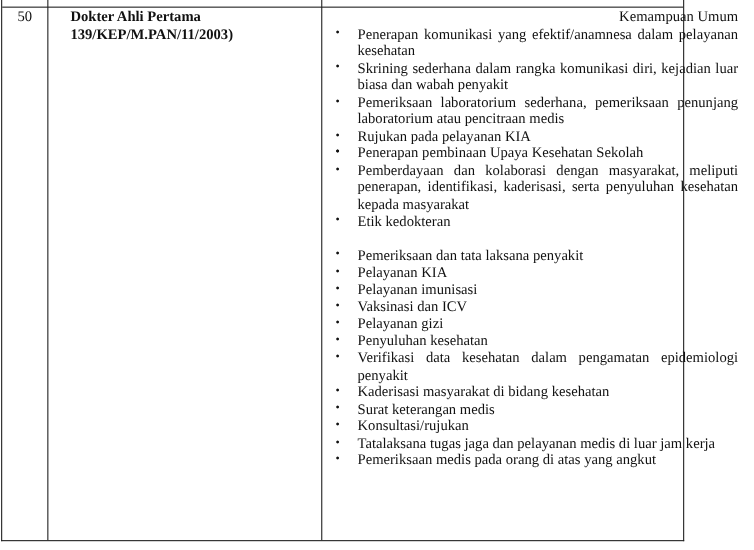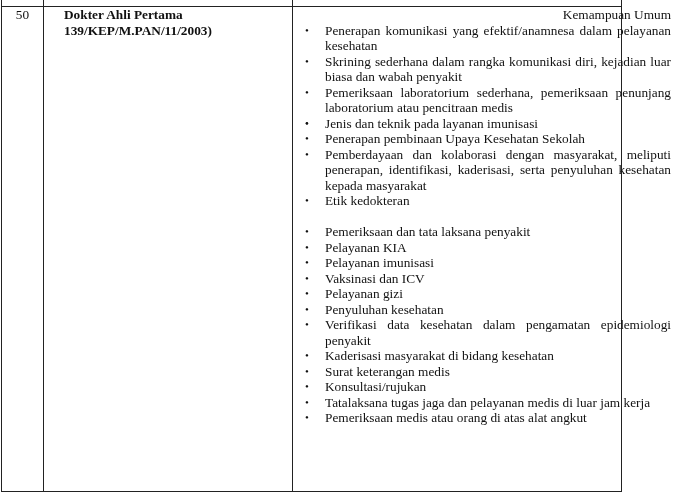--- a/index.html
+++ b/index.html
@@ -37,38 +37,38 @@
     <span class="title-line">139/KEP/M.PAN/11/2003)</span>
   </div>
 
   <div class="cell-content">
     <div>
       <p class="section-heading">Kemampuan Umum</p>
       <ul class="bullets" id="list-0">
           <li><span class="bullet">•</span><span>Penerapan komunikasi yang efektif/anamnesa dalam pelayanan kesehatan</span></li>
           <li><span class="bullet">•</span><span>Skrining sederhana dalam rangka komunikasi diri, kejadian luar biasa dan wabah penyakit</span></li>
           <li><span class="bullet">•</span><span>Pemeriksaan laboratorium sederhana, pemeriksaan penunjang laboratorium atau pencitraan medis</span></li>
+          <li><span class="bullet">•</span><span>Rujukan pada pelayanan KIA</span></li>
           <li><span class="bullet">•</span></li>
-          <li><span class="bullet">•</span><span>Jenis dan teknik pada layanan imunisasi</span></li>
           <li><span class="bullet">•</span><span>Penerapan pembinaan Upaya Kesehatan Sekolah</span></li>
           <li><span class="bullet">•</span><span>Pemberdayaan dan kolaborasi dengan masyarakat, meliputi penerapan, identifikasi, kaderisasi, serta penyuluhan kesehatan kepada masyarakat</span></li>
           <li><span class="bullet">•</span><span>Etik kedokteran</span></li>
         </ul>
     </div>
     <div class="section-gap"></div>
     <div>
       <ul class="bullets" id="list-1">
           <li><span class="bullet">•</span><span>Pemeriksaan dan tata laksana penyakit</span></li>
           <li><span class="bullet">•</span><span>Pelayanan KIA</span></li>
           <li><span class="bullet">•</span><span>Pelayanan imunisasi</span></li>
           <li><span class="bullet">•</span><span>Vaksinasi dan ICV</span></li>
           <li><span class="bullet">•</span><span>Pelayanan gizi</span></li>
           <li><span class="bullet">•</span><span>Penyuluhan kesehatan</span></li>
           <li><span class="bullet">•</span><span>Verifikasi data kesehatan dalam pengamatan epidemiologi penyakit</span></li>
           <li><span class="bullet">•</span><span>Kaderisasi masyarakat di bidang kesehatan</span></li>
           <li><span class="bullet">•</span><span>Surat keterangan medis</span></li>
           <li><span class="bullet">•</span><span>Konsultasi/rujukan</span></li>
           <li><span class="bullet">•</span><span>Tatalaksana tugas jaga dan pelayanan medis di luar jam kerja</span></li>
-          <li><span class="bullet">•</span><span>Pemeriksaan medis atau orang di atas alat angkut</span></li>
+          <li><span class="bullet">•</span><span>Pemeriksaan medis pada orang di atas yang angkut</span></li>
         </ul>
     </div>
   </div>
 </div>
 
 </body></html>

